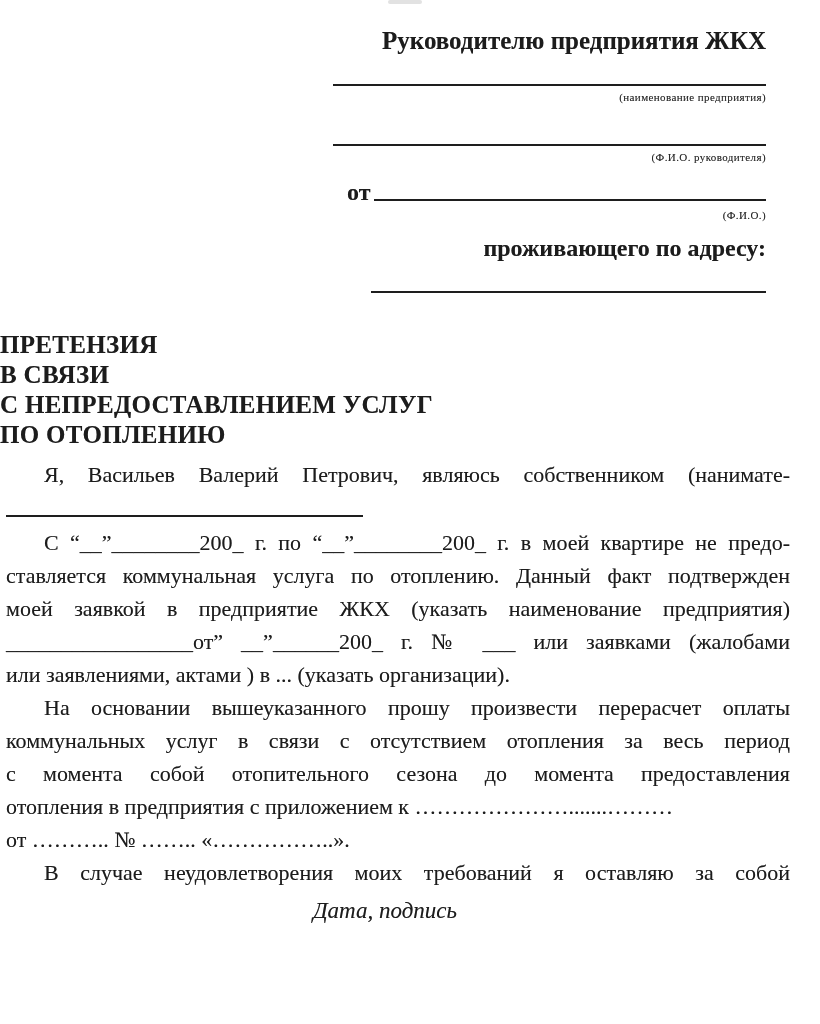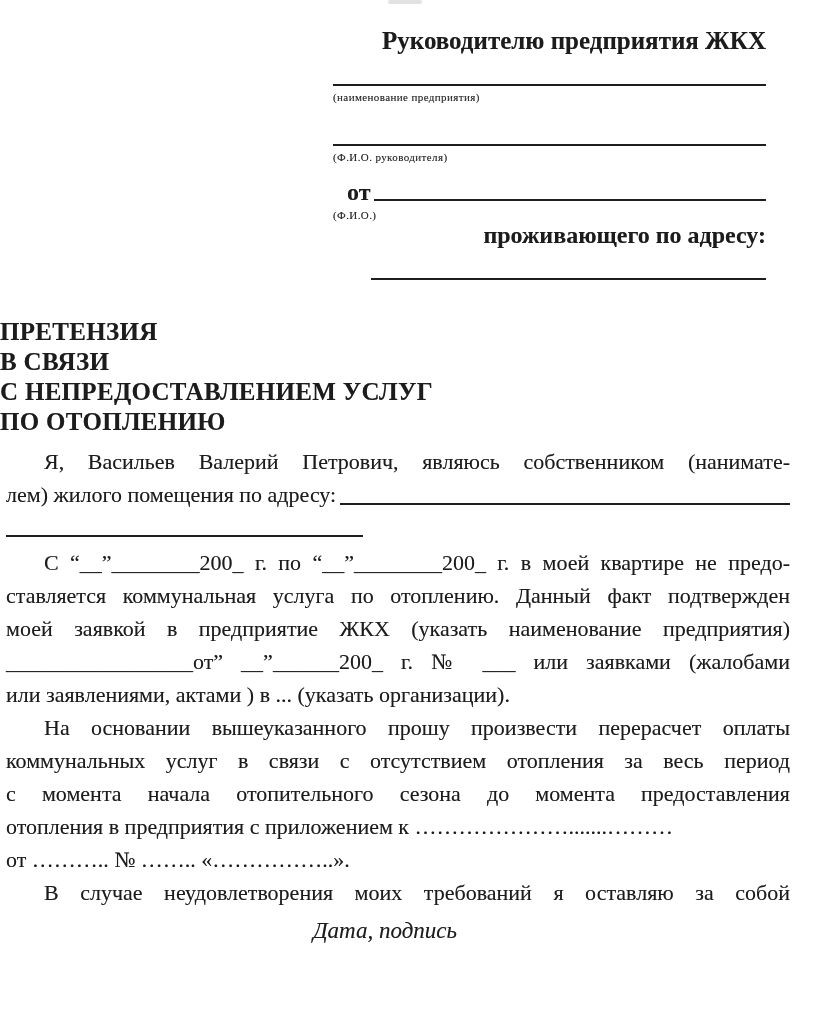--- a/index.html
+++ b/index.html
@@ -35,21 +35,21 @@
   .write-line {
     border-bottom: 2px solid #1e1e1e;
     height: 0;
   }
   .wl-1 { margin-top: 28px; }
   .wl-2 { margin-top: 41px; }
   .caption {
     font-size: 11px;
     letter-spacing: 0.4px;
     color: #2a2a2a;
-    text-align: left;
+    text-align: right;
     margin-top: 5px;
     line-height: 12px;
   }
   .from-row {
     display: flex;
     align-items: flex-end;
     margin-top: 13px;
     height: 28px;
   }
   .from-label {
@@ -62,20 +62,21 @@
     flex: 1;
     border-bottom: 2px solid #1e1e1e;
     height: 0;
     margin-bottom: 3px;
     margin-left: 4px;
   }
   .residing {
     font-size: 24px;
     font-weight: bold;
     text-align: right;
+    margin-top: 13px;
     line-height: 28px;
     white-space: nowrap;
   }
   .wl-address { margin-top: 29px; margin-left: 38px; }
 
   
   .title-block {
     margin-top: 37px;
     margin-right: 30px; 
   }
@@ -143,39 +144,35 @@
     <div class="title-line">ПРЕТЕНЗИЯ</div>
     <div class="title-line">В СВЯЗИ</div>
     <div class="title-line">С НЕПРЕДОСТАВЛЕНИЕМ УСЛУГ</div>
     <div class="title-line">ПО ОТОПЛЕНИЮ</div>
   </div>
 
   <div class="body-block">
 
     <div>
       <div class="body-line ind just">Я, Васильев Валерий Петрович, являюсь собственником (нанимате-</div>
-      <div class="body-line line-with-fill">
-        <span class="text">лем) жилого помещения по адресу:</span>
-        <span class="fill"></span>
-      </div>
       <div class="blank-row"></div>
     </div>
 
     <div>
       <div class="body-line ind just">С “__”________200_ г. по “__”________200_ г. в моей квартире не предо-</div>
       <div class="body-line just">ставляется коммунальная услуга по отоплению. Данный факт подтвержден</div>
       <div class="body-line just">моей заявкой в предприятие ЖКХ (указать наименование предприятия)</div>
       <div class="body-line just">_________________от” __”______200_ г. № ___ или заявками (жалобами</div>
       <div class="body-line">или заявлениями, актами ) в ... (указать организации).</div>
     </div>
 
     <div>
       <div class="body-line ind just">На основании вышеуказанного прошу произвести перерасчет оплаты</div>
       <div class="body-line just">коммунальных услуг в связи с отсутствием отопления за весь период</div>
-      <div class="body-line just">с момента начала отопительного сезона до момента предоставления</div>
+      <div class="body-line just">с момента собой отопительного сезона до момента предоставления</div>
       <div class="body-line">отопления в предприятия с приложением к ………………….......………</div>
       <div class="body-line">от ……….. № …….. «……………..».</div>
     </div>
 
     <div>
       <div class="body-line ind just">В случае неудовлетворения моих требований я оставляю за собой</div>
     </div>
   </div>
 
   <div class="signature">Дата, подпись</div>

